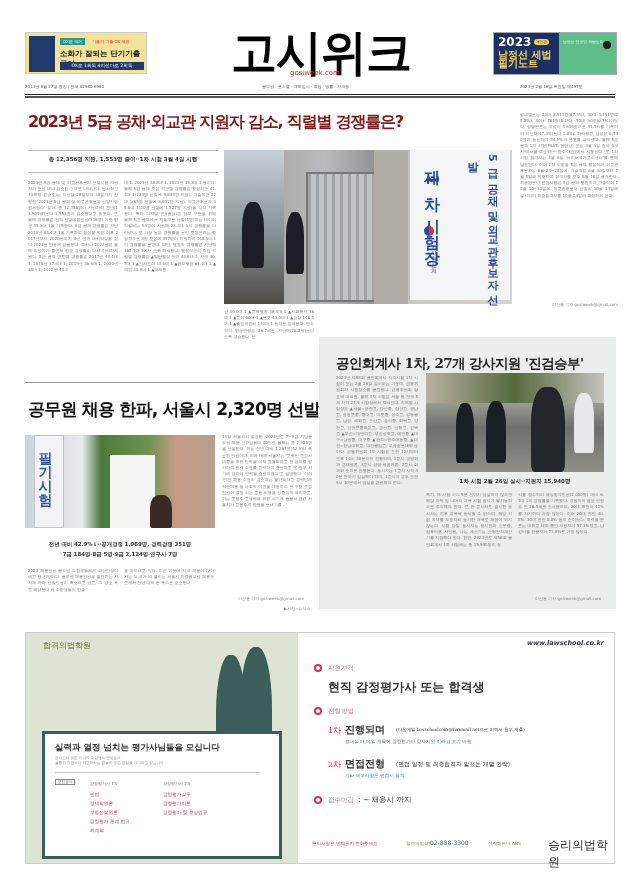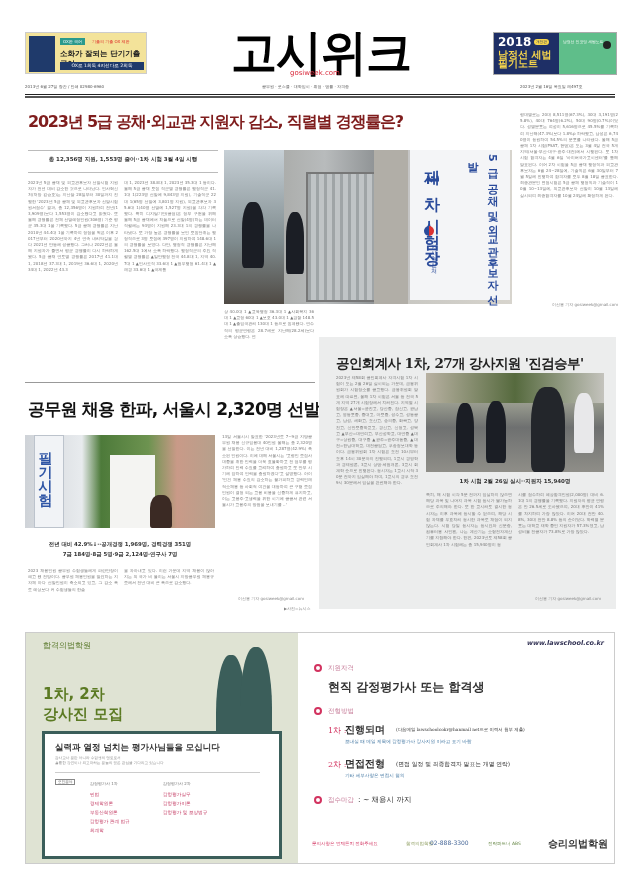--- a/index.html
+++ b/index.html
@@ -65,21 +65,21 @@
   <span class="abs tag2">기출의 기출 OX 제판</span>
   <span class="abs main">소화가 잘되는 단기기출 국어</span>
   <div class="abs bar">OX로 1회독 4지선다로 2회독</div>
 </div>
 
 <div class="abs logo">고시위크</div>
 <div class="abs logo-url">gosiweek.com</div>
 
 <div class="abs ad-right">
   <div class="abs navy">
-    <span class="abs yr">2018</span>
+    <span class="abs yr">2023</span>
     <span class="abs badge">개정판</span>
     <div class="abs t1">
       <div>남정선 세법</div>
       <div>필기노트</div>
     </div>
   </div>
   <div class="abs green">
     <span class="abs gt">남정선 인코딩 세법노트</span>
     <div class="abs circle"></div>
   </div>
@@ -146,24 +146,20 @@
   <div class="abs person" style="left:148px;top:20px;width:20px;height:60px;background:#e8e8ea"></div>
 </div>
 <div class="abs cap3">1차 시험 2월 26일 실시··지원자 15,940명</div>
 <div class="abs txt" style="left:426px;top:492px;width:86px;height:110px;overflow:hidden">특히, 해 시험 시각 5분 전까지 입실하지 않으면 해당 과목 및 나머지 과목 시험 응시가 불가능하므로 주의해야 한다. 또 한 교시라도 결시한 응시자는 이후 과목에 응시할 수 없으며, 해당 시험 자체를 무효처리 응시한 과목도 채점이 되지 않는다. 시험 당일 응시자는 응시표와 신분증, 컴퓨터용 사인펜, 나는 계산기는 소형전자계산기를 지참해야 한다. 한편, 2023년도 제58회 공인회계사 1차 시험에는 총 15,940명이 응</div>
 <div class="abs txt" style="left:518px;top:492px;width:86px;height:96px;overflow:hidden">시를 접수하여 예상합격인원(2,000명) 대비 6.1대 1의 경쟁률을 기록했다. 지원자의 평균 연령은 만 26.5세로 조사됐으며, 20대 후반이 41%를 차지하며 가장 많았다. 이어 20대 전반 40.8%, 30대 전반 8.8% 등의 순이었다. 학력별 분포는 대학교 재학 중인 지원자가 57.3%였고, 남성비율 전공자가 73.8%로 가장 많았다.</div>
 <div class="abs txtl" style="left:535px;top:596px">이선용 기자 gosiweek@gmail.com</div>
 
 <div class="abs ad-bottom">
   <div class="abs adb-left">
     <span class="abs brand-small">합격의법학원</span>
-    <div class="abs mid-green">
-      <div>1차, 2차</div>
-      <div>강사진 모집</div>
-    </div>
     <div class="abs" style="left:190px;top:22px;width:30px;height:130px;background:#3b5e5a;border-radius:45% 45% 8% 8%"></div>
     <div class="abs" style="left:214px;top:14px;width:32px;height:135px;background:#3b5e5a;border-radius:45% 45% 8% 8%"></div>
     <div class="abs notice-box">
       <span class="abs notice-head">실력과 열정 넘치는 평가사님들을 모십니다</span>
       <div class="abs" style="left:10px;top:22px;font-size:3.6px;color:#888;line-height:5px">
         <div>감사교사 분만 아니라 수험생의 멘토로서</div>
         <div>훌륭한 강연이나 되고자하는 분들의 많은 관심을 기다리고 있습니다</div>
       </div>
       <div class="abs" style="left:10px;top:38px;width:205px;height:1px;background:#ccc"></div>
       <span class="abs" style="left:10px;top:45px;font-size:3.6px;border:1px solid #888;padding:0 2px;color:#555">모집분야</span>
@@ -198,15 +194,15 @@
     <span class="abs" style="left:47px;top:124px;font-size:10px;font-weight:bold;color:#333">면접전형</span>
     <span class="abs" style="left:98px;top:127px;font-size:5.8px;color:#333;font-family:'DejaVu Serif',serif">(면접 일정 및 최종합격자 발표는 개별 연락)</span>
     <span class="abs" style="left:47px;top:140px;font-size:4.6px;color:#4a7ca6">기타 세부사항은 면접시 협의</span>
     <div class="abs circ" style="left:16px;top:163px"></div>
     <span class="abs rlabel" style="left:30px;top:163px">접수마감</span>
     <span class="abs" style="left:60px;top:162px;font-size:7.5px;color:#333">: ~ 채용시 까지</span>
     <span class="abs footer" style="left:14px;top:208px">문의사항은 언제든지 전화주세요</span>
     <span class="abs footer" style="left:108px;top:208px;color:#8a9a5a">합격의법학원</span>
     <span class="abs" style="left:132px;top:206px;font-size:6px;color:#4a6a9a">02-888-3300</span>
     <span class="abs footer" style="left:190px;top:208px;color:#6a8a4a">전략파트너 ABS</span>
-    <span class="abs" style="left:250px;top:204px;font-size:10px;font-weight:bold;color:#333">승리의법학원</span>
+    <span class="abs" style="left:250px;top:204px;font-size:12px;font-weight:normal;color:#333">승리의법학원</span>
   </div>
 </div>
 
 </body></html>

